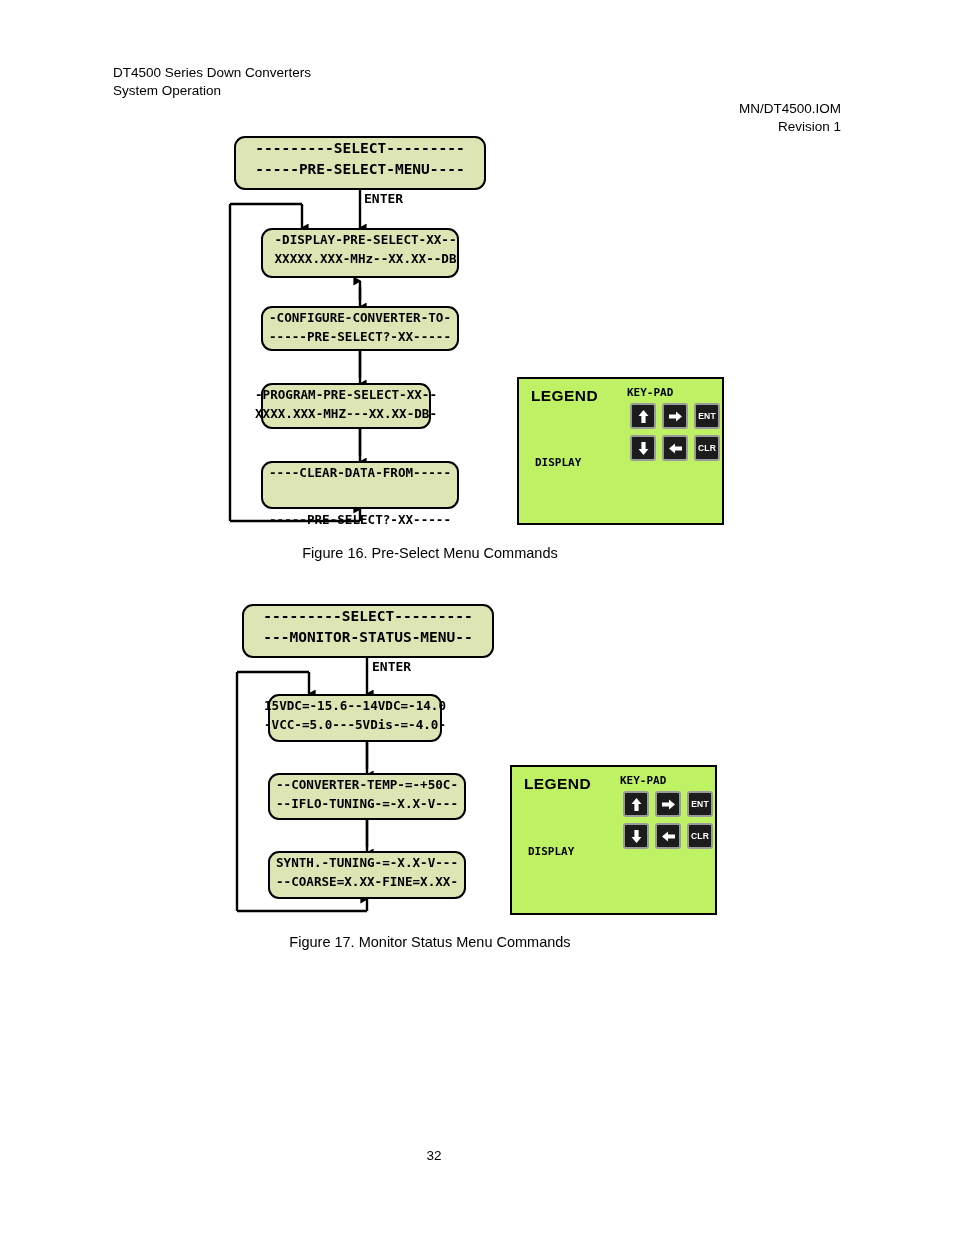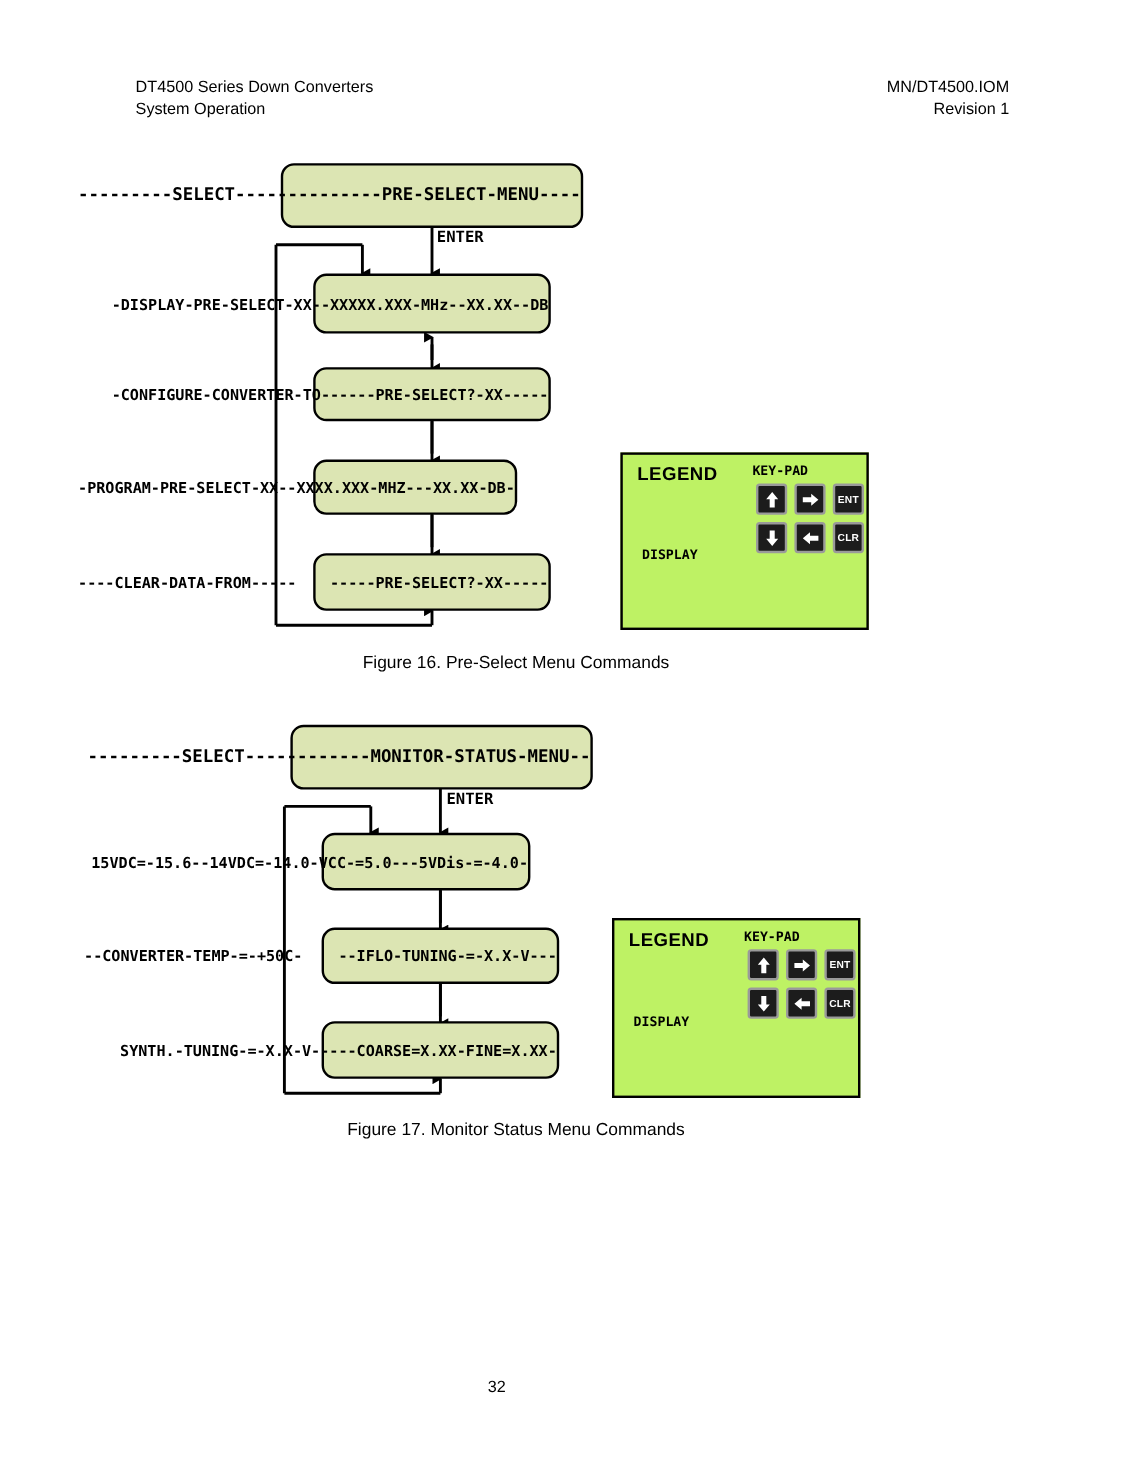--- a/index.html
+++ b/index.html
@@ -19,31 +19,33 @@
   
   .page-header {
     position: absolute;
     left: 113px;
     top: 64px;
     width: 728px;
     display: flex;
     justify-content: space-between;
     font-size: 13.5px;
     line-height: 18px;
+    flex-direction: column;
   }
   .page-header .col-right { text-align: right; }
 
   
   .page-number {
     position: absolute;
     left: 0;
     top: 1148px;
     width: 828px;
     text-align: center;
     font-size: 13.5px;
+    padding-left: 20px;
   }
 
   
   .fig-caption {
     position: absolute;
     width: 860px;
     left: 0;
     text-align: center;
     font-size: 14.5px;
   }
@@ -51,23 +53,23 @@
   #fig17-caption { top: 934px; }
 
   
   .lcd {
     position: absolute;
     box-sizing: border-box;
     background: #dce5b3;
     border: 2px solid #000000;
     border-radius: 11px;
     display: flex;
-    flex-direction: row;
+    flex-direction: column;
     align-items: center;
-    justify-content: flex-end;
+    justify-content: flex-start;
     font-family: "DejaVu Sans Mono", "Liberation Mono", monospace;
     font-weight: bold;
     letter-spacing: 0px;
     z-index: 3;
   }
   .lcd .line { white-space: pre; }
 
   
   .lcd-main {
     font-size: 14.5px;
@@ -286,21 +288,21 @@
   <div class="line">---MONITOR-STATUS-MENU--</div>
 </div>
 
 <div class="enter-label" style="left:372px; top:659px;">ENTER</div>
 
 <div class="lcd lcd-step" style="left:268px; top:694px; width:174px; height:48px;">
   <div class="line">15VDC=-15.6--14VDC=-14.0</div>
   <div class="line">-VCC-=5.0---5VDis-=-4.0-</div>
 </div>
 
-<div class="lcd lcd-step" style="left:268px; top:773px; width:198px; height:47px;gap:30px;">
+<div class="lcd lcd-step" style="left:268px; top:773px; width:198px; height:47px;">
   <div class="line">--CONVERTER-TEMP-=-+50C-</div>
   <div class="line">--IFLO-TUNING-=-X.X-V---</div>
 </div>
 
 <div class="lcd lcd-step" style="left:268px; top:851px; width:198px; height:48px;">
   <div class="line">SYNTH.-TUNING-=-X.X-V---</div>
   <div class="line">--COARSE=X.XX-FINE=X.XX-</div>
 </div>
 
 <div class="legend-panel" style="left:510px; top:765px; width:207px; height:150px;">

